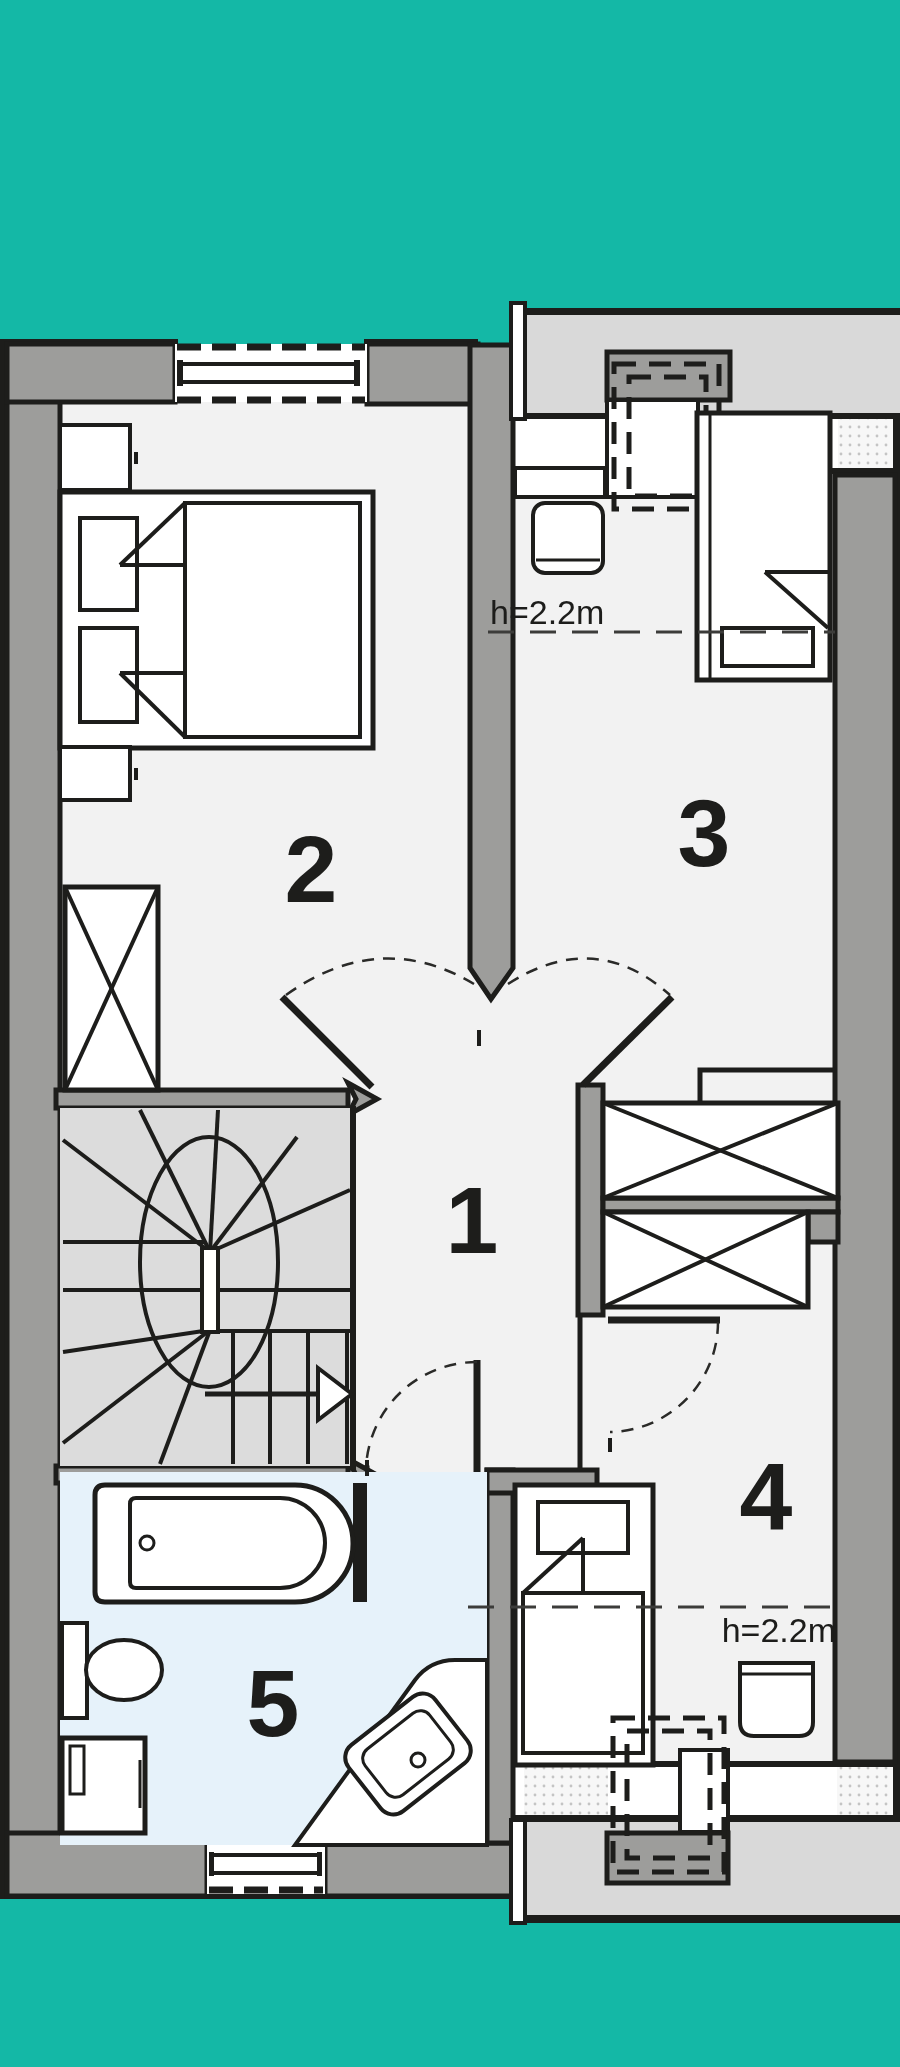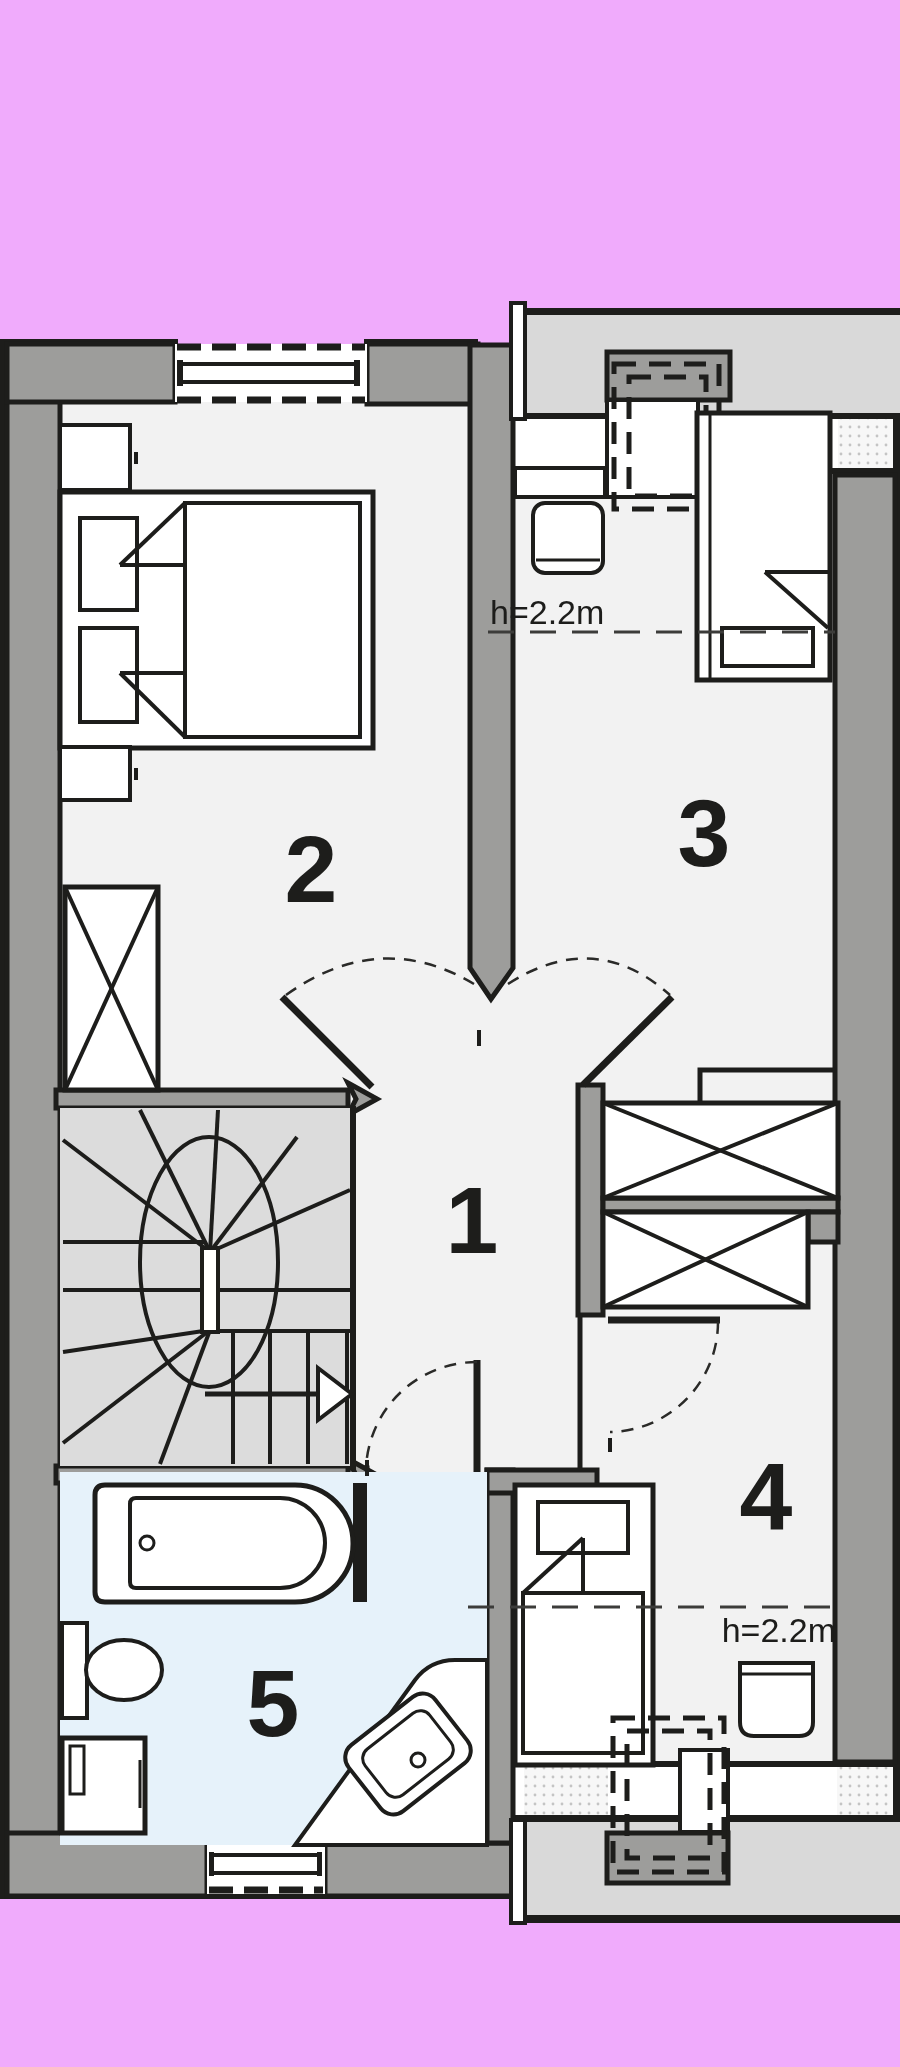--- a/index.html
+++ b/index.html
@@ -1,16 +1,16 @@
 <!DOCTYPE html>
 <html><head>
 <meta charset="utf-8">
 <style>
   html,body{margin:0;padding:0;background:#4d6b75;}
-  .canvas{position:relative;width:900px;height:2067px;background:#f0abfc;overflow:hidden;}
+  .canvas{position:relative;width:900px;height:2067px;background:#14b8a6;overflow:hidden;}
   svg{display:block;}
   .blk{fill:#1d1d1b;}
   .wall{fill:#9d9d9b;stroke:#1d1d1b;stroke-width:5;}
   .roof{fill:#d9d9d9;stroke:none;}
   .floor{fill:#f2f2f2;stroke:none;}
   .stairfloor{fill:#dcdcdc;stroke:none;}
   .bath{fill:#e6f2fa;stroke:none;}
   .wht{fill:#ffffff;stroke:#1d1d1b;stroke-width:4;}
   .wht5{fill:#ffffff;stroke:#1d1d1b;stroke-width:5;}
   .ln{stroke:#1d1d1b;stroke-width:4;fill:none;}

